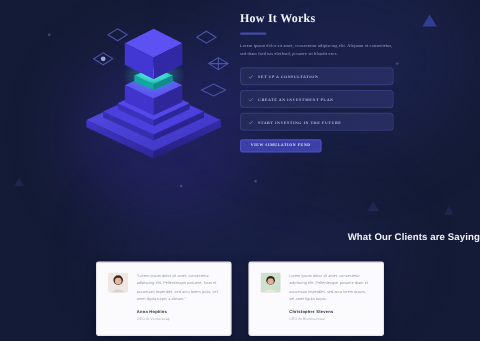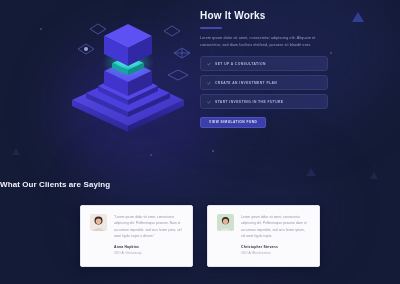--- a/index.html
+++ b/index.html
@@ -15,21 +15,21 @@
   
   .bg-glow{position:absolute;border-radius:50%;filter:blur(26px);pointer-events:none;}
   .glow-a{left:60px;top:40px;width:160px;height:140px;background:rgba(58,48,170,.32);}
   .glow-b{left:170px;top:-30px;width:220px;height:160px;background:rgba(36,44,110,.35);}
   .glow-c{left:90px;top:150px;width:240px;height:120px;background:rgba(40,46,112,.22);}
 
   .tri{position:absolute;width:0;height:0;opacity:.55;}
   .spark{position:absolute;background:#6f7bd0;border-radius:50%;opacity:.5;}
 
   
-  .hero{position:absolute;left:0;top:0;width:328px;height:165px;}
+  .hero{position:absolute;left:0;top:0;width:328px;height:165px;font-family:Liberation Serif, serif;}
 
   .art{position:absolute;left:62px;top:8px;width:132px;height:128px;}
   .art svg{display:block;}
 
   .copy{position:absolute;left:200px;top:10px;width:128px;}
   .h1{font-size:10px;font-weight:bold;letter-spacing:.2px;color:#f2f4fb;margin:0 0 6px 0;}
   .rule{width:22px;height:2px;background:#4a4fb5;border-radius:1px;margin-bottom:6px;opacity:.9;}
   .lede{font-size:3.6px;line-height:1.95;color:#9aa2c8;margin:0 0 7px 0;letter-spacing:.15px;}
 
   .steps{display:flex;flex-direction:column;gap:4px;}
@@ -44,21 +44,21 @@
 
   .cta{
     margin-top:6px;display:inline-flex;align-items:center;justify-content:center;
     height:11px;padding:0 8px;box-sizing:border-box;
     background:#3b3fa6;border:1px solid #4b50c4;border-radius:2px;
     font-size:3.2px;font-weight:bold;letter-spacing:.5px;color:#dfe2f6;white-space:nowrap;
   }
 
   
   .testi{position:absolute;left:0;top:165px;width:400px;height:119px;}
-  .h2{text-align:left;font-size:8px;font-weight:bold;color:#f0f2fa;margin:15px 0 0 0;letter-spacing:.1px;}
+  .h2{text-align:right;font-size:8px;font-weight:bold;color:#f0f2fa;margin:28px 0 0 0;letter-spacing:.1px;}
 
   .cards{display:flex;gap:14px;justify-content:center;margin-top:16px;}
   .card{
     width:113px;height:62px;box-sizing:border-box;
     background:#fbfbfd;border:1px solid #e4e5ee;border-radius:2px;
     padding:8px 9px;display:flex;gap:7px;
     box-shadow:0 2px 8px rgba(5,8,25,.45);
   }
   .avatar{width:17px;height:17px;border-radius:2px;flex:0 0 auto;overflow:hidden;}
   .cbody{flex:1;min-width:0;}

